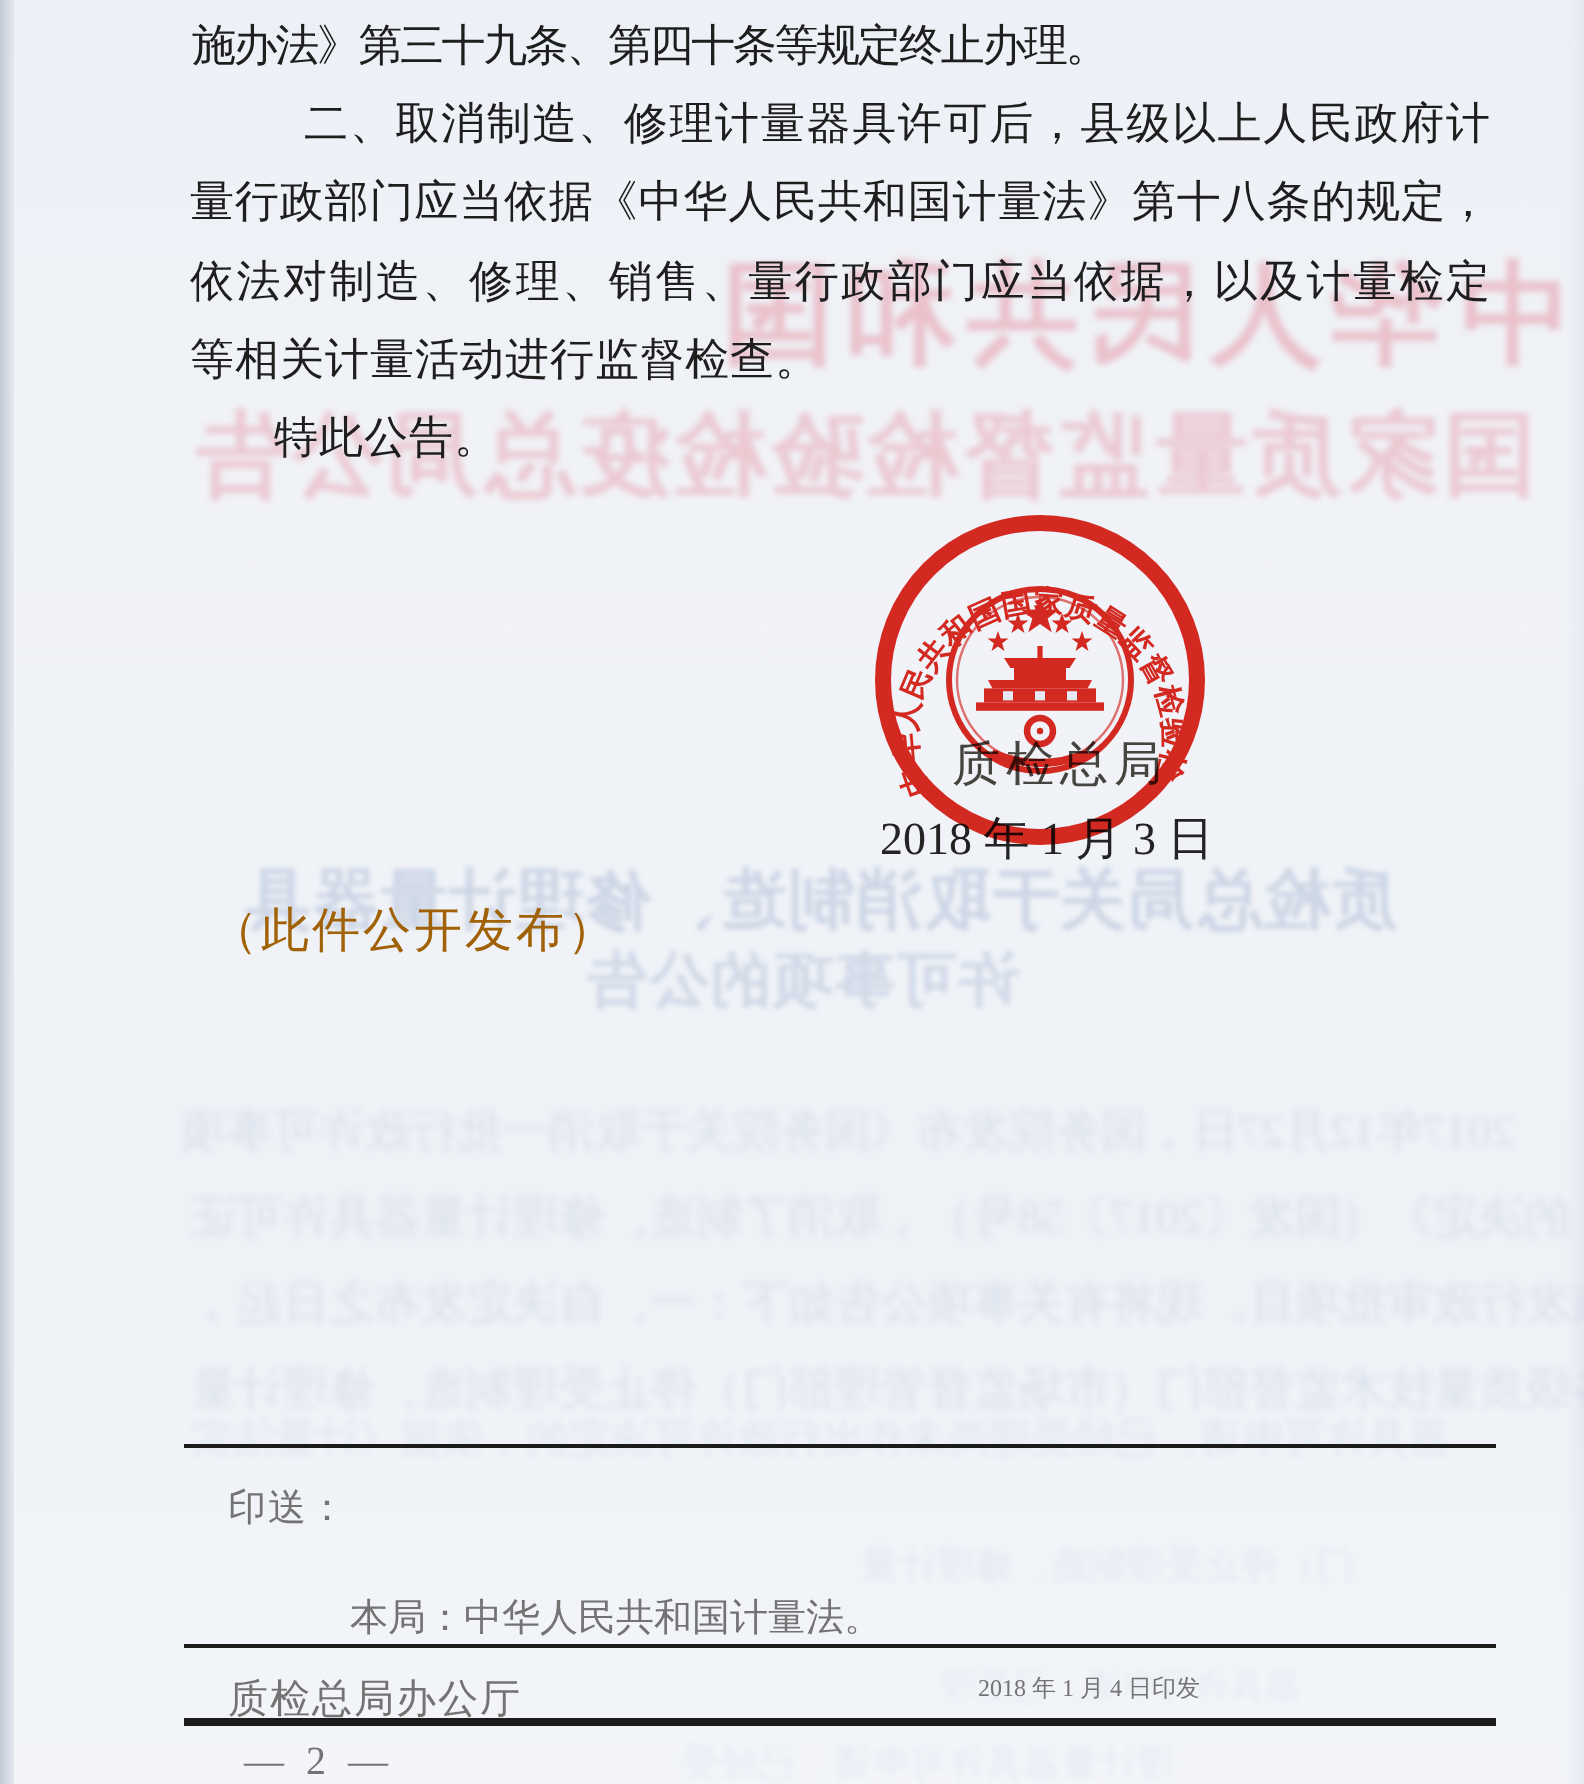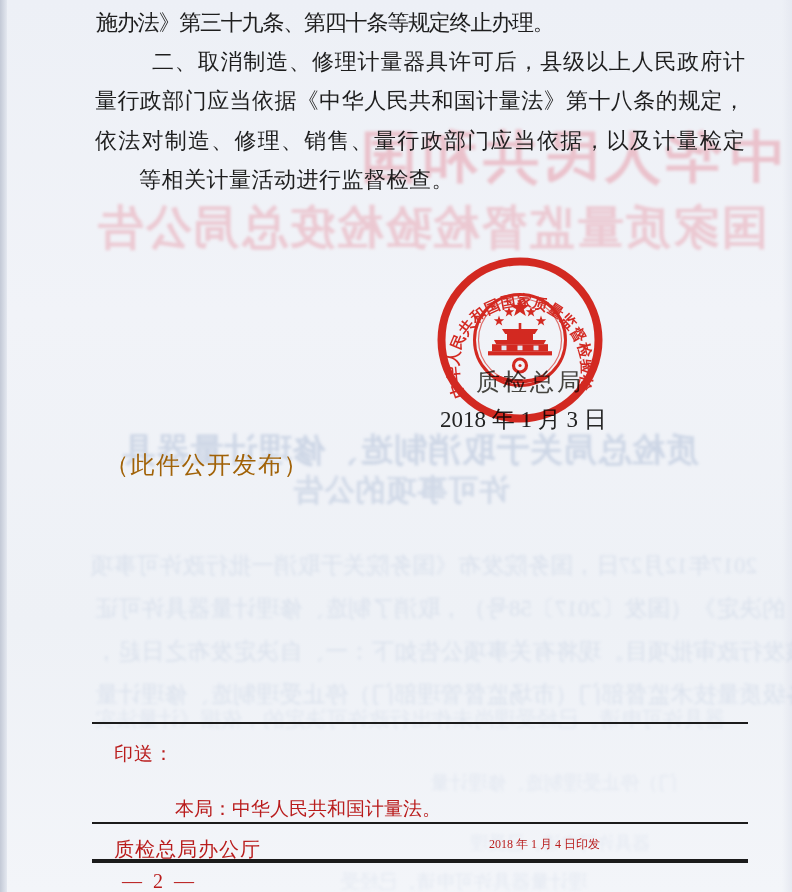--- a/index.html
+++ b/index.html
@@ -14,42 +14,42 @@
   .right-shade{position:absolute;right:0;top:0;width:10px;height:100%;
     background:linear-gradient(270deg,#e6e9f1,rgba(238,241,246,0));}
 
   
   .bline{position:absolute;font-size:22px;color:#1e1e1e;white-space:nowrap;z-index:5;}
   .just{white-space:normal;text-align:justify;text-align-last:justify;}
   .bl0{top:8px;left:96px;letter-spacing:-1.2px;}
   .bl1{top:47px;left:152px;width:593px;}
   .bl2{top:86px;left:95px;width:650px;}
   .bl3{top:126px;left:95px;width:650px;}
-  .bl4{top:165px;left:95px;letter-spacing:0.5px;margin-left:44px;}
+  .bl4{top:165px;left:95px;letter-spacing:0.5px;}
   .bl5{top:204px;left:137px;letter-spacing:0.5px;}
 
   .public-note{position:absolute;left:105px;top:449px;font-size:24px;letter-spacing:1.5px;
     color:#a16207;z-index:5;white-space:nowrap;}
 
   
   .sig-agency{position:absolute;left:476px;top:366px;font-size:24px;letter-spacing:3px;
     color:#45443f;z-index:6;white-space:nowrap;}
   .sig-date{position:absolute;left:440px;top:404px;font-size:23px;color:#232323;
     z-index:6;white-space:nowrap;}
 
   
   .seal{position:absolute;left:430px;top:250px;width:180px;height:180px;z-index:7;
     mix-blend-mode:multiply;opacity:.95;}
 
   
   .rule{position:absolute;left:92px;width:656px;background:#1b1b1b;z-index:5;}
   .rule1{top:722px;height:2px;}
   .rule2{top:822px;height:2px;}
   .rule3{top:859px;height:4px;}
-  .fline{position:absolute;font-size:19px;color:#b91c1c;white-space:nowrap;z-index:5;}
+  .fline{position:absolute;font-size:19px;color:#737373;white-space:nowrap;z-index:5;}
   .f-dist-label{left:114px;top:741px;letter-spacing:1px;}
   .f-dist1{left:175px;top:741px;}
   .f-dist2{left:175px;top:768px;}
   .f-dist3{left:175px;top:796px;}
   .f-office{left:114px;top:836px;font-size:20px;letter-spacing:1px;}
   .f-printdate{left:489px;top:836px;font-size:12px;}
   .f-pagenum{left:122px;top:870px;font-size:20px;letter-spacing:3px;}
 
   
   .bt{position:absolute;transform:scaleX(-1);white-space:nowrap;z-index:1;
@@ -88,20 +88,21 @@
   <div class="bt bt-body bt-p5">器具许可申请。已经受理尚未作出行政许可决定的，依据《计量法实</div>
   <div class="bt bt-body bt-p6">门）停止受理制造、修理计量</div>
   <div class="bt bt-body bt-p7">器具许可申请。已受理</div>
   <div class="bt bt-body bt-p8">理计量器具许可申请。已经受</div>
 
   <div class="bline bl1 just">二、取消制造、修理计量器具许可后，县级以上人民政府计</div>
   <div class="bline bl0">施办法》第三十九条、第四十条等规定终止办理。</div>
   <div class="bline bl2 just">量行政部门应当依据《中华人民共和国计量法》第十八条的规定，</div>
   <div class="bline bl3 just">依法对制造、修理、销售、量行政部门应当依据，以及计量检定</div>
   <div class="bline bl4">等相关计量活动进行监督检查。</div>
+  <div class="bline bl5">特此公告。</div>
 
   <div class="sig-agency">质检总局</div>
   <div class="sig-date">2018 年 1 月 3 日</div>
 
   <svg class="seal" viewBox="0 0 180 180" aria-hidden="true">
     <defs>
       <path id="sealArc" d="M 34.5,145.5 A 62,62 0 1 1 145.5,145.5" fill="none"></path>
       <path id="star" d="M0,-10 L2.35,-3.24 L9.51,-3.09 L3.8,1.24 L5.88,8.09 L0,4 L-5.88,8.09 L-3.8,1.24 L-9.51,-3.09 L-2.35,-3.24 Z"></path>
     </defs>
     <g fill="none" stroke="#df1f16">

